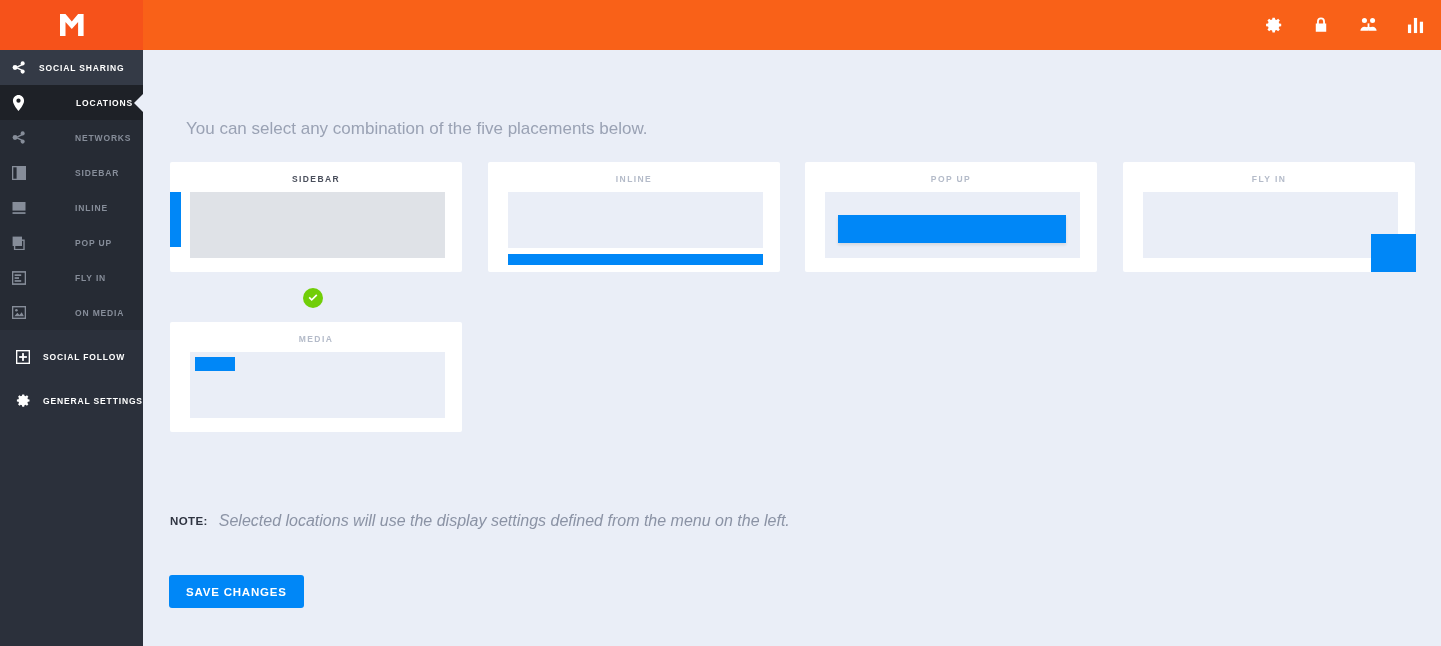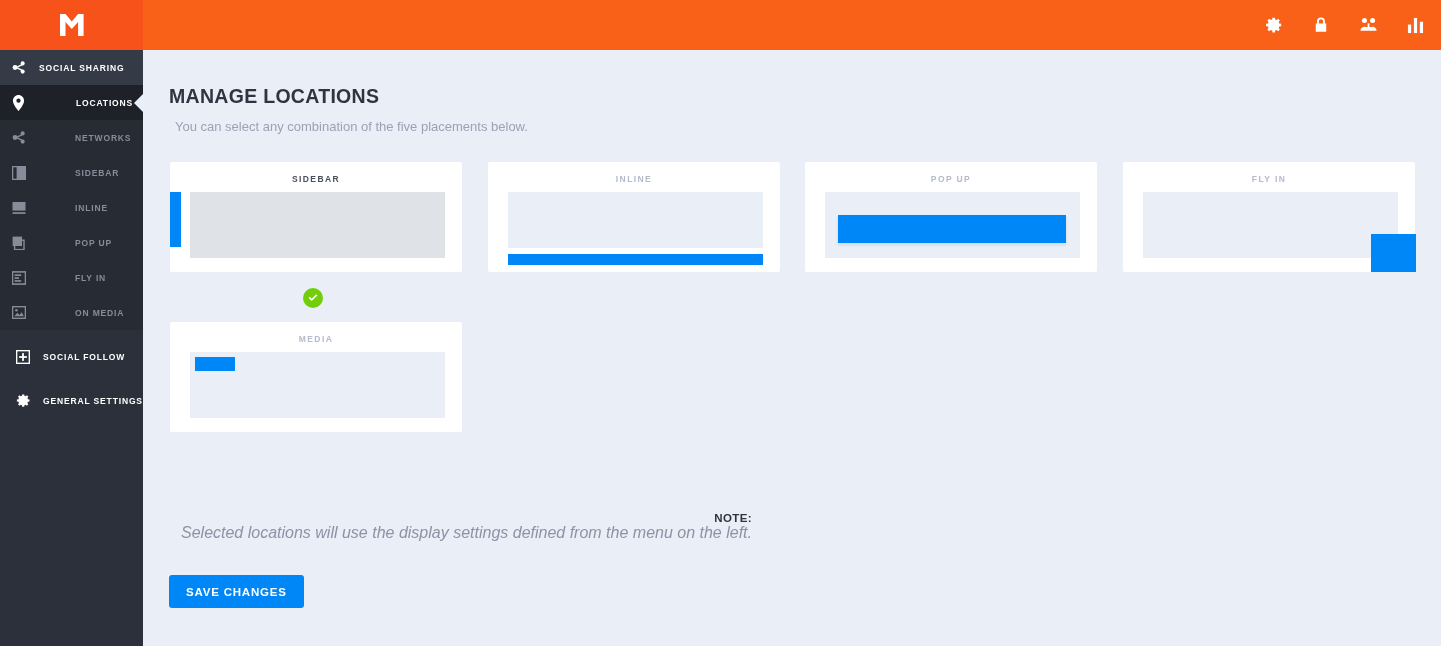--- a/index.html
+++ b/index.html
@@ -134,22 +134,22 @@
   .page-title {
     position: absolute;
     left: 26px; top: 35px;
     font-size: 19.5px;
     font-weight: bold;
     letter-spacing: 0.3px;
     color: #2f3441;
   }
   .page-sub {
     position: absolute;
-    left: 32px; top: 69px;
-    font-size: 13px;
+    left: 43px; top: 69px;
+    font-size: 17px;
     color: #9aa2b4;
   }
 
   
   .cards-row {
     position: absolute;
     left: 27px; top: 112px;
     width: 1250px;
     height: 110px;
   }
@@ -227,22 +227,21 @@
     left: 27px; top: 272px;
     width: 292px;
     height: 110px;
   }
 
   
   .note-row {
     position: absolute;
     left: 27px; top: 462px;
     display: flex;
-    align-items: flex-end;
-    flex-direction: column;
+    align-items: center;
   }
   .note-label {
     font-size: 11.5px;
     font-weight: bold;
     color: #2f3441;
     letter-spacing: 0.4px;
   }
   .note-text {
     font-size: 16px;
     font-style: italic;
@@ -416,21 +415,20 @@
             <path d="M10 6.6a3.4 3.4 0 100 6.8 3.4 3.4 0 000-6.8zm0 5a1.6 1.6 0 110-3.2 1.6 1.6 0 010 3.2zM18 11.3v-2.6l-2.2-.4a6 6 0 00-.6-1.5l1.3-1.8-1.9-1.9-1.8 1.3a6 6 0 00-1.5-.6L10.9 2H8.3l-.4 1.8a6 6 0 00-1.5.6L4.6 3.1 2.7 5l1.3 1.8a6 6 0 00-.6 1.5l-2.2.4v2.6l2.2.4c.14.53.35 1.03.6 1.5l-1.3 1.8 1.9 1.9 1.8-1.3c.47.25.97.46 1.5.6l.4 2.2h2.6l.4-2.2c.53-.14 1.03-.35 1.5-.6l1.8 1.3 1.9-1.9-1.3-1.8c.25-.47.46-.97.6-1.5l2.2-.4z"></path>
           </svg>
       </span>
       <span class="nav-label">GENERAL SETTINGS</span>
     </div>
 
   </nav>
 
   <main class="main">
 
-    <h1 class="page-title">MANAGE LOCATIONS</h1>
     <p class="page-sub">You can select any combination of the five placements below.</p>
 
     <div class="cards-row">
 
       <div class="card selected" style="left:0;">
         <div class="card-label">SIDEBAR</div>
         <div class="card-body"></div>
         <div class="blue bar-left"></div>
       </div>
 

